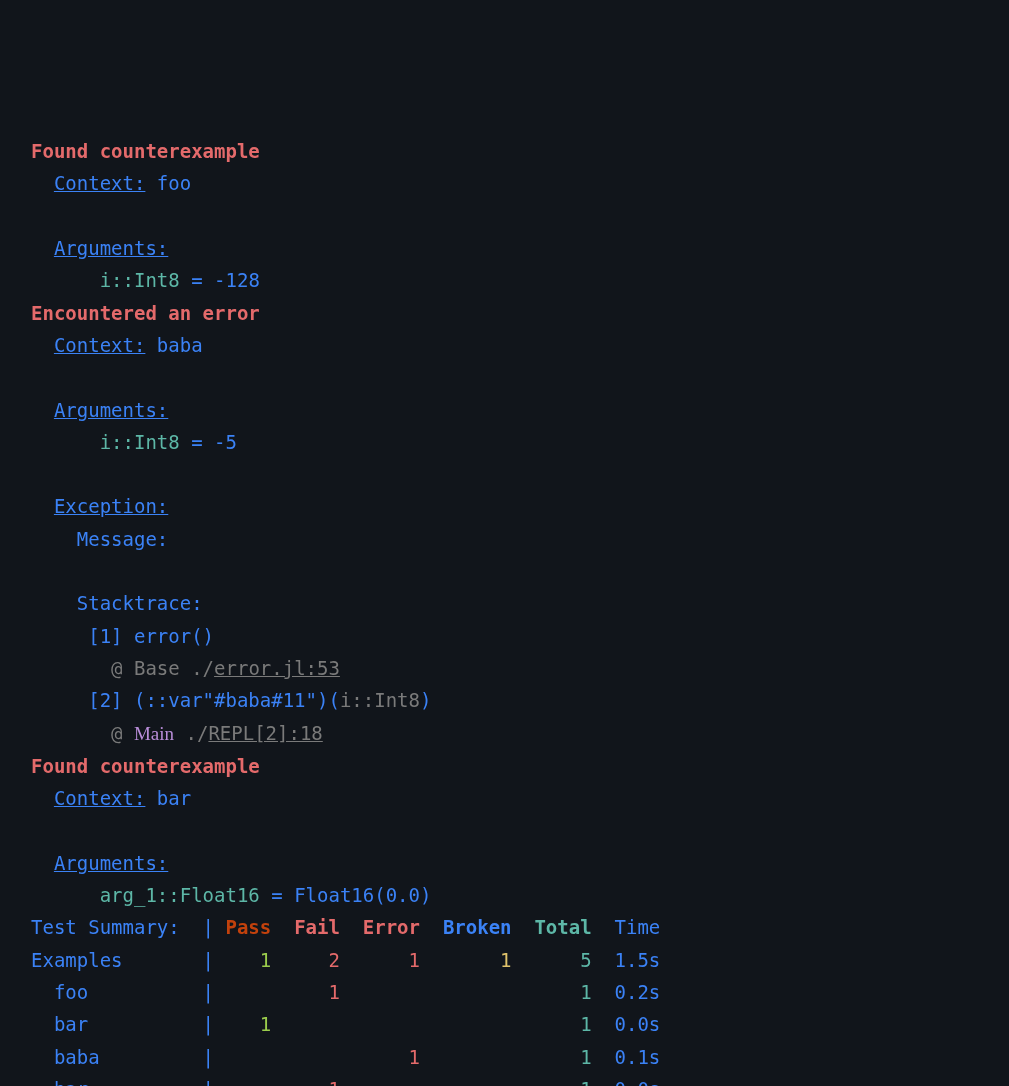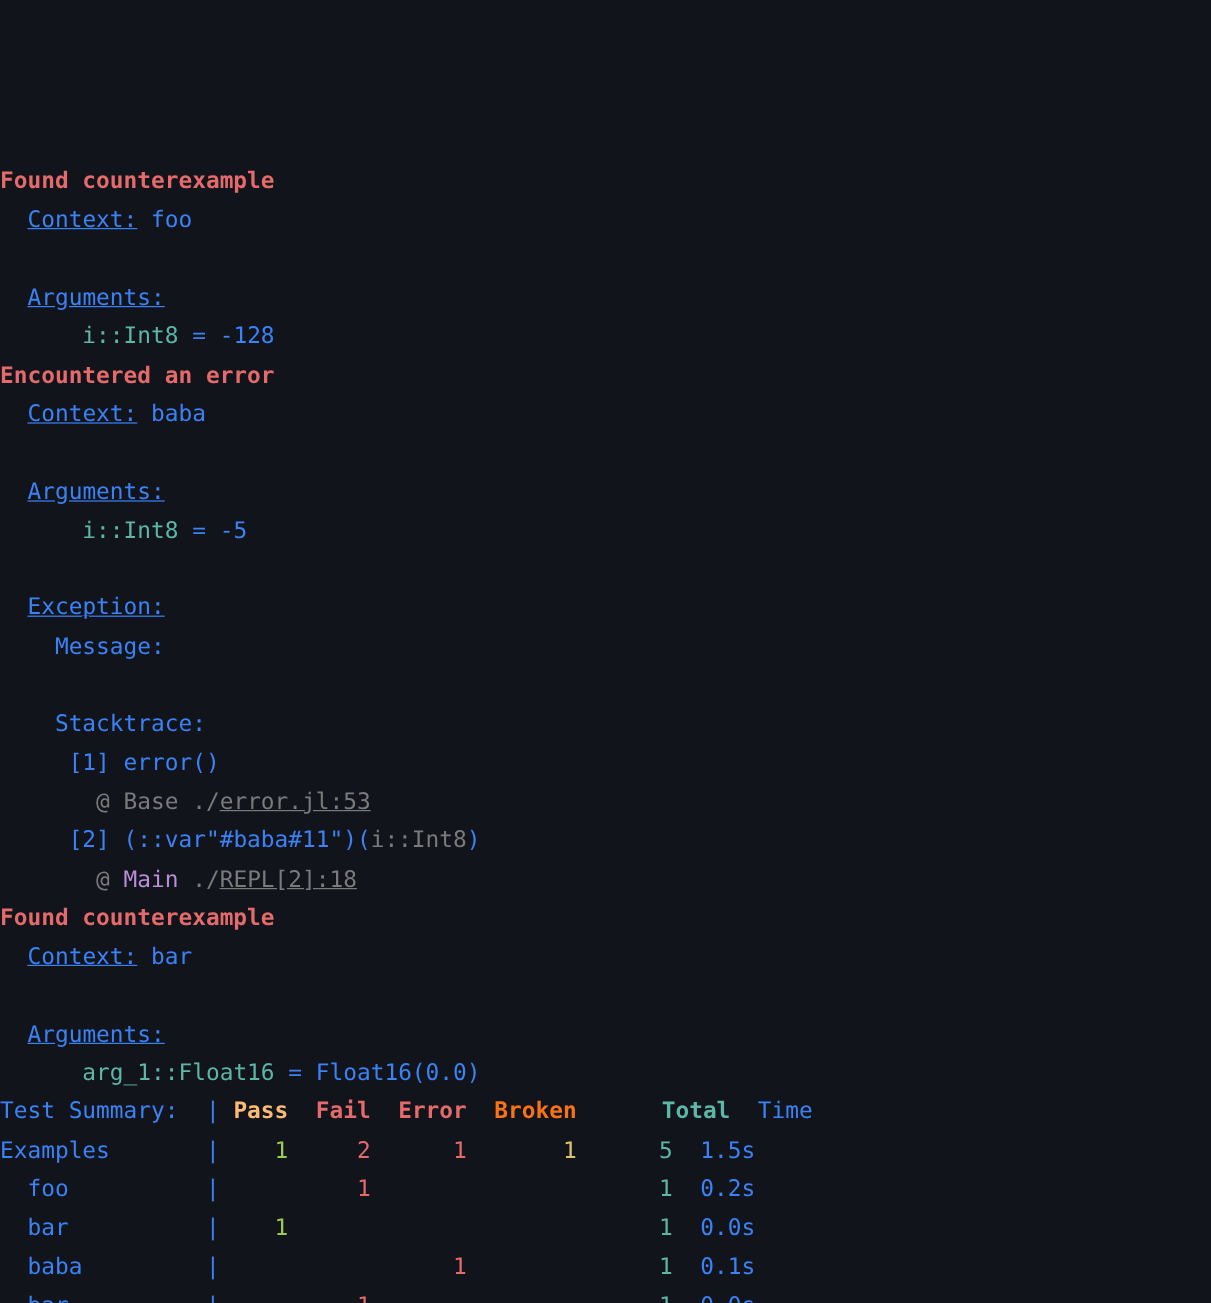--- a/index.html
+++ b/index.html
@@ -12,30 +12,30 @@
     white-space: pre;
     width: 1009px;
     height: 1086px;
     overflow: hidden;
     padding: 6px 0 0 0;
   }
   .fg { color: #3b82f6; }
   .red  { color: #e46a6b; }
   .redb { color: #e46a6b; font-weight: bold; }
   .grn  { color: #9bcc4c; }
-  .grnb { color: #fdba74; font-weight: bold; }
+  .grnb { color: #c2410c; font-weight: bold; }
   .yel  { color: #e0c36b; }
-  .yelb { color: #f97316; font-weight: bold; }
+  .yelb { color: #3b82f6; font-weight: bold; }
   .cyan { color: #5db7a7; }
-  .cyanb{ color: #5db7a7; font-weight: bold; margin-left: 48px; }
-  .mag  { color: #b98dd9; }
+  .cyanb{ color: #5db7a7; font-weight: bold; }
+  .mag  { color: #b98dd9; font-family: Liberation Serif, serif; }
   .gry  { color: #7a7a7a; }
   .bold { font-weight: normal; }
   .u { text-decoration: underline; }
-  .row { white-space: pre; }
+  .row { white-space: pre; padding-left: 31px; }
 </style>
 </head>
 <body>
 
 
 
 <div id="root"><div class="row"><span class="redb">Found counterexample</span></div><div class="row"><span>  </span><span class="u fg">Context:</span><span> </span><span class="fg">foo</span></div><div class="row"><span>&nbsp;</span></div><div class="row"><span>  </span><span class="u fg">Arguments:</span></div><div class="row"><span>      </span><span class="cyan">i</span><span class="cyan">::</span><span class="cyan">Int8</span><span class="fg"> = </span><span class="fg">-128</span></div><div class="row"><span class="redb">Encountered an error</span></div><div class="row"><span>  </span><span class="u fg">Context:</span><span> </span><span class="fg">baba</span></div><div class="row"><span>&nbsp;</span></div><div class="row"><span>  </span><span class="u fg">Arguments:</span></div><div class="row"><span>      </span><span class="cyan">i</span><span class="cyan">::</span><span class="cyan">Int8</span><span class="fg"> = </span><span class="fg">-5</span></div><div class="row"><span>&nbsp;</span></div><div class="row"><span>  </span><span class="u fg">Exception:</span></div><div class="row"><span>    </span><span class="fg">Message:</span></div><div class="row"><span>&nbsp;</span></div><div class="row"><span>    </span><span class="fg">Stacktrace:</span></div><div class="row"><span>     </span><span class="fg">[1] </span><span class="bold fg">error()</span></div><div class="row"><span>       </span><span class="gry">@ </span><span class="gry">Base</span><span class="gry"> ./</span><span class="gry u">error.jl:53</span></div><div class="row"><span>     </span><span class="fg">[2] </span><span class="bold fg">(::var"#baba#11")(</span><span class="gry">i::Int8</span><span class="bold fg">)</span></div><div class="row"><span>       </span><span class="gry">@ </span><span class="mag">Main</span><span class="gry"> ./</span><span class="gry u">REPL[2]:18</span></div><div class="row"><span class="redb">Found counterexample</span></div><div class="row"><span>  </span><span class="u fg">Context:</span><span> </span><span class="fg">bar</span></div><div class="row"><span>&nbsp;</span></div><div class="row"><span>  </span><span class="u fg">Arguments:</span></div><div class="row"><span>      </span><span class="cyan">arg_1</span><span class="cyan">::</span><span class="cyan">Float16</span><span class="fg"> = </span><span class="fg">Float16(0.0)</span></div><div class="row"><span class="bold fg">Test Summary: </span><span class="bold fg"> | </span><span class="grnb">Pass</span><span>  </span><span class="redb">Fail</span><span>  </span><span class="redb">Error</span><span>  </span><span class="yelb">Broken</span><span>  </span><span class="cyanb">Total</span><span>  </span><span class="bold fg">Time</span></div><div class="row"><span class="fg">Examples      </span><span class="fg"> | </span><span class="grn">   1</span><span>  </span><span class="red">   2</span><span>  </span><span class="red">    1</span><span>  </span><span class="yel">     1</span><span>  </span><span class="cyan">    5</span><span>  </span><span class="fg">1.5s</span></div><div class="row"><span class="fg">  foo         </span><span class="fg"> | </span><span class="grn">    </span><span>  </span><span class="red">   1</span><span>  </span><span class="red">     </span><span>  </span><span class="yel">      </span><span>  </span><span class="cyan">    1</span><span>  </span><span class="fg">0.2s</span></div><div class="row"><span class="fg">  bar         </span><span class="fg"> | </span><span class="grn">   1</span><span>  </span><span class="red">    </span><span>  </span><span class="red">     </span><span>  </span><span class="yel">      </span><span>  </span><span class="cyan">    1</span><span>  </span><span class="fg">0.0s</span></div><div class="row"><span class="fg">  baba        </span><span class="fg"> | </span><span class="grn">    </span><span>  </span><span class="red">    </span><span>  </span><span class="red">    1</span><span>  </span><span class="yel">      </span><span>  </span><span class="cyan">    1</span><span>  </span><span class="fg">0.1s</span></div><div class="row"><span class="fg">  bar         </span><span class="fg"> | </span><span class="grn">    </span><span>  </span><span class="red">   1</span><span>  </span><span class="red">     </span><span>  </span><span class="yel">      </span><span>  </span><span class="cyan">    1</span><span>  </span><span class="fg">0.0s</span></div></div>
 
 
 

